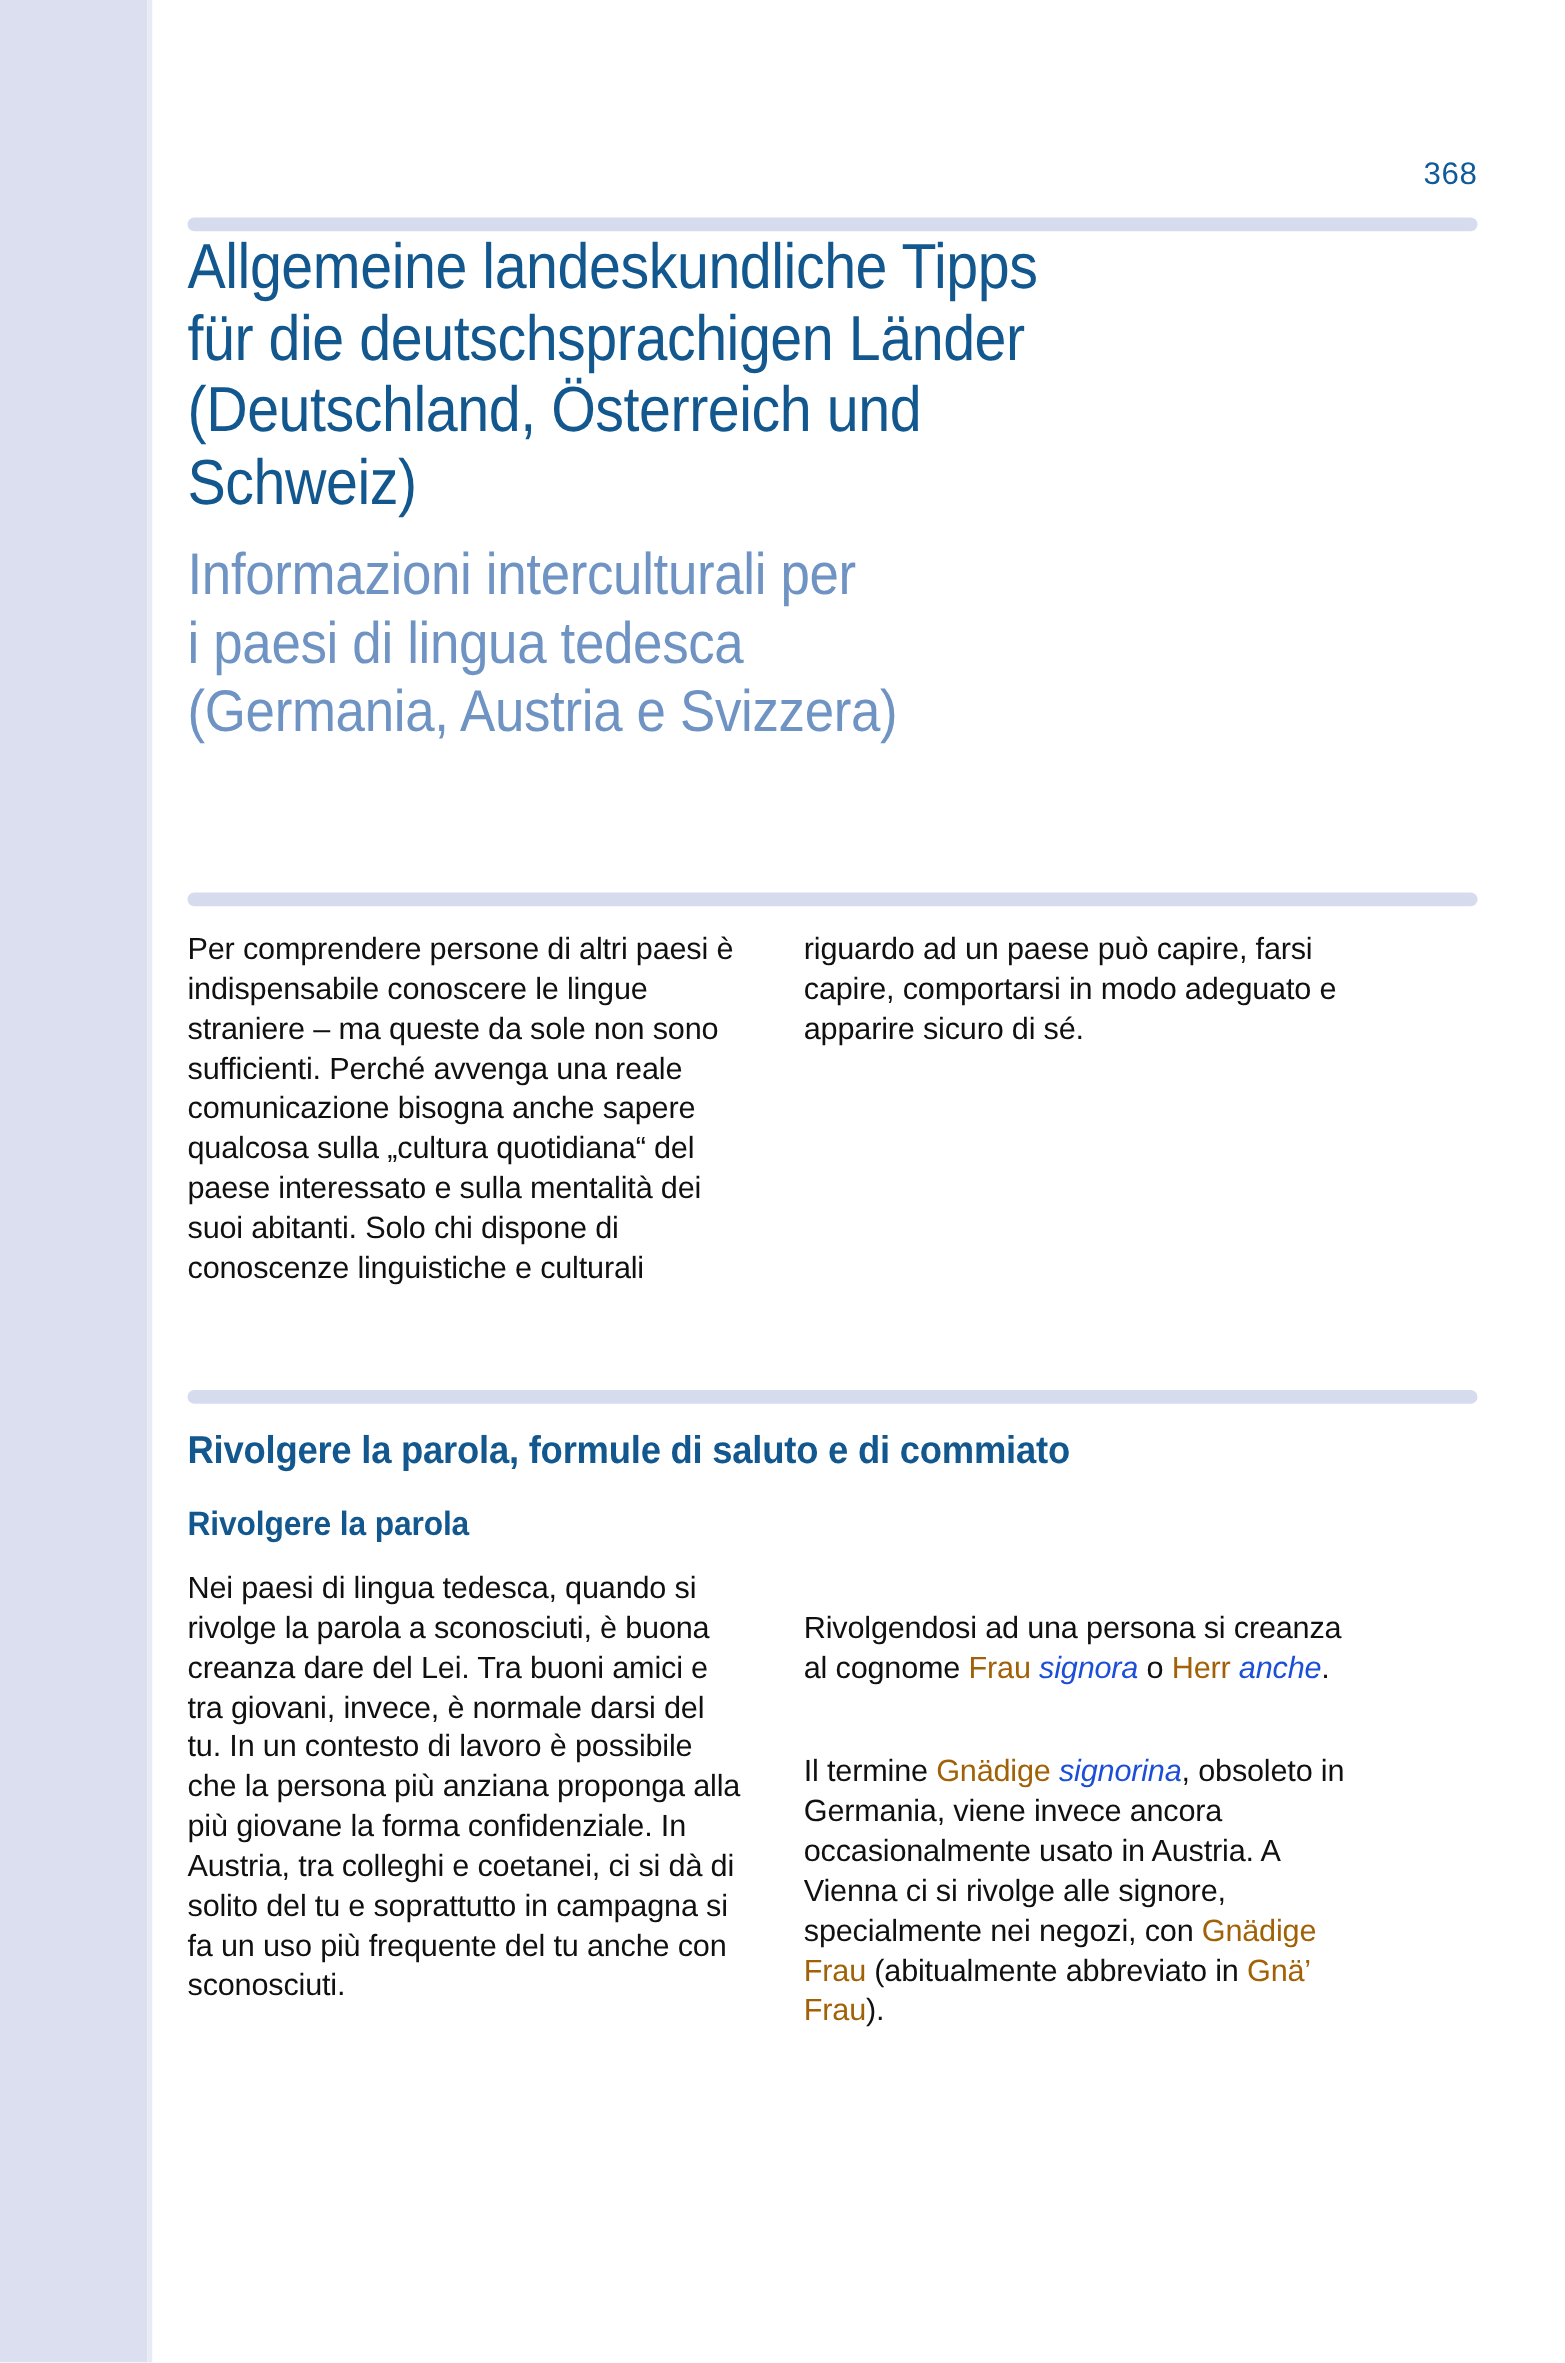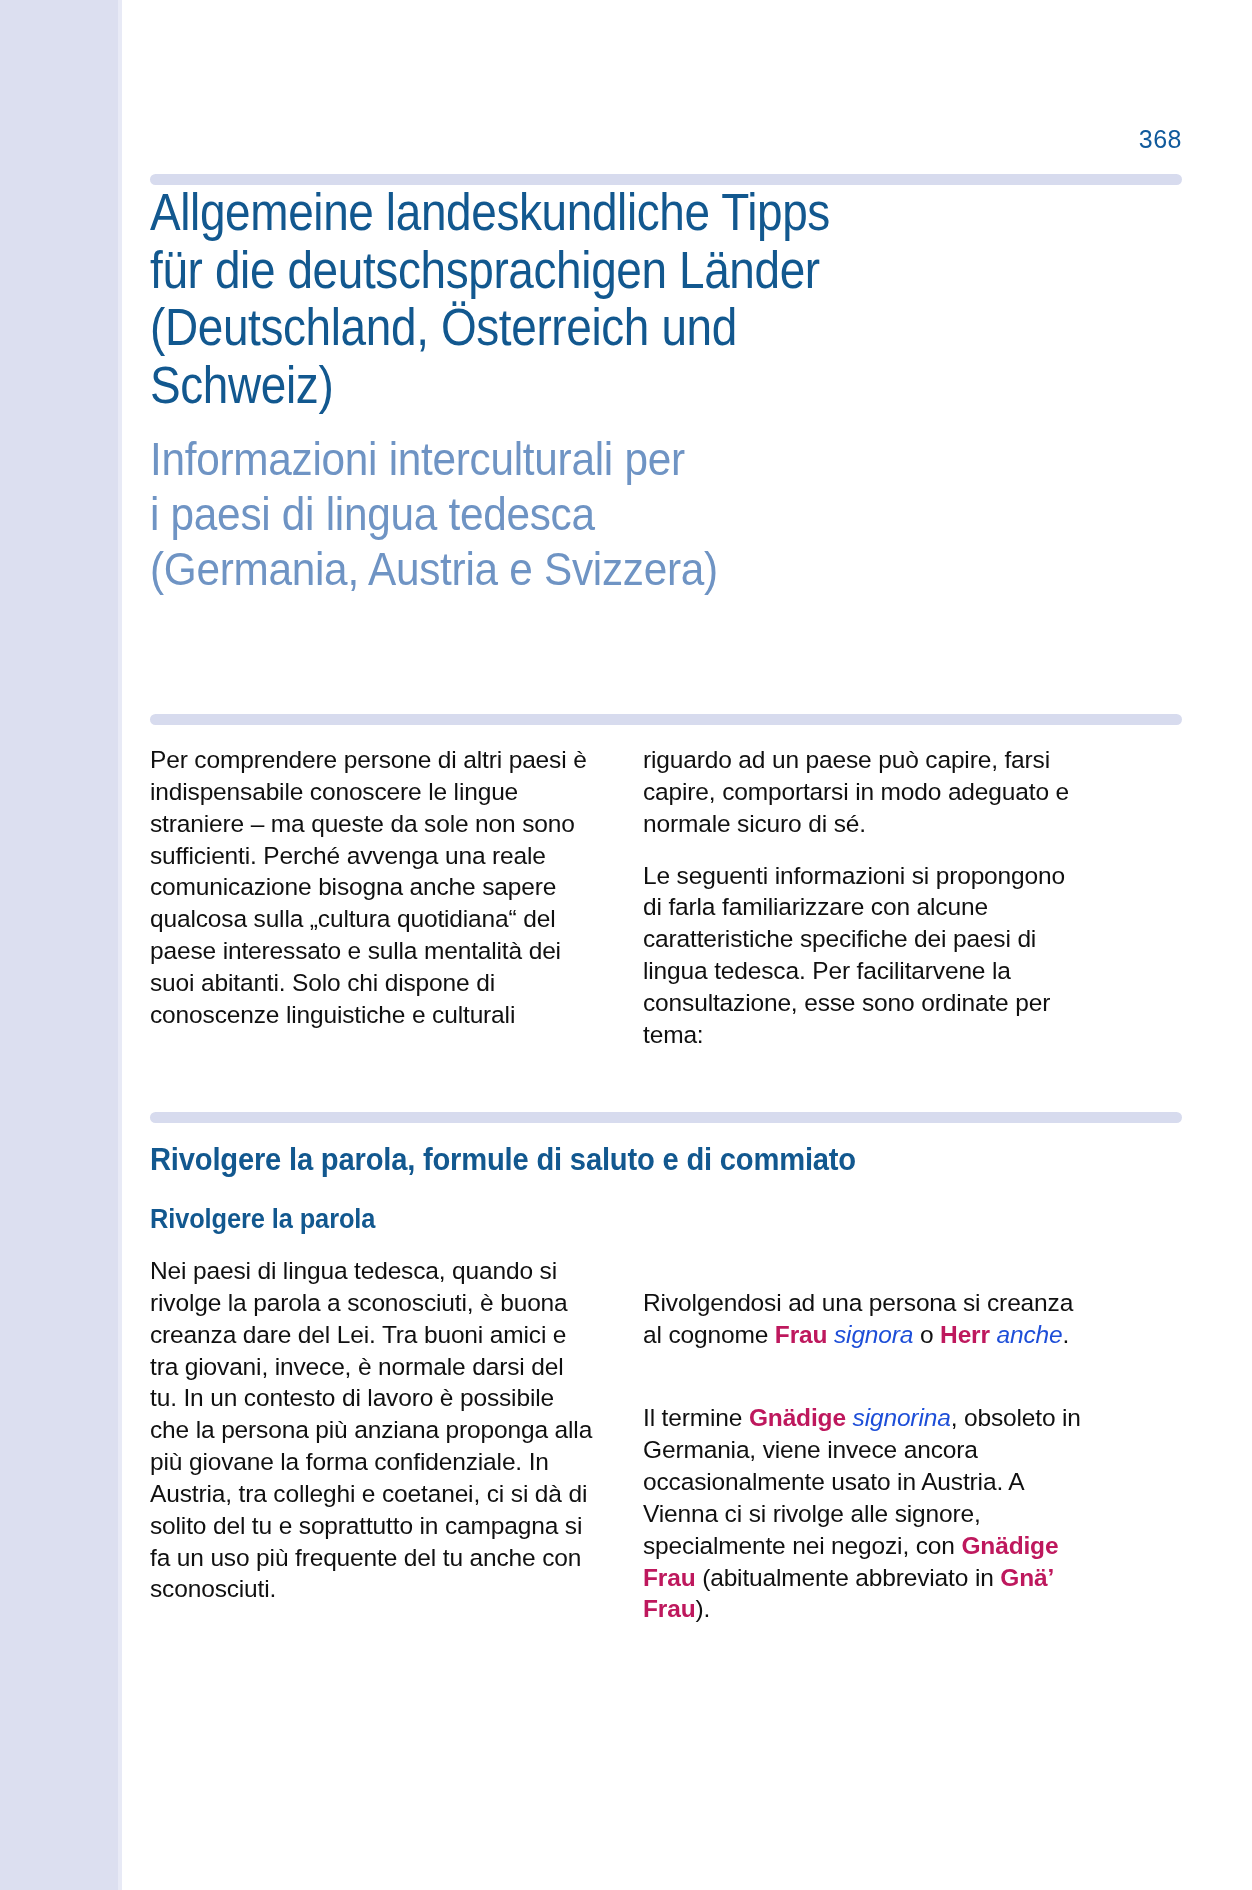--- a/index.html
+++ b/index.html
@@ -169,22 +169,22 @@
     font-size: 27px;
     font-weight: bold;
     color: #12588f;
     letter-spacing: -0.1px;
     transform: scaleX(0.94);
     transform-origin: left top;
   }
 
   
   .term {
-    font-weight: bold;
-    color: #be185d;
+    font-weight: normal;
+    color: #a16207;
   }
   .gloss {
     font-style: italic;
     color: #1d4ed8;
   }
 </style>
 </head>
 <body>
 
 <div class="margin-band"></div>
@@ -206,22 +206,21 @@
 (Germania, Austria e Svizzera)</h2>
 </div>
 
 <div class="rule rule-intro"></div>
 
 <div class="cols cols-intro">
   <div class="col">
     <p class="body">Per comprendere persone di altri paesi è indispensabile conoscere le lingue straniere – ma queste da sole non sono sufficienti. Perché avvenga una reale comunicazione bisogna anche sapere qualcosa sulla „cultura quotidiana“ del paese interessato e sulla mentalità dei suoi abitanti. Solo chi dispone di conoscenze linguistiche e culturali</p>
   </div>
   <div class="col">
-    <p class="body">riguardo ad un paese può capire, farsi capire, comportarsi in modo adeguato e normale sicuro di sé.</p>
-    <p class="body">Le seguenti informazioni si propongono di farla familiarizzare con alcune caratteristiche specifiche dei paesi di lingua tedesca. Per facilitarvene la consultazione, esse sono ordinate per tema:</p>
+    <p class="body">riguardo ad un paese può capire, farsi capire, comportarsi in modo adeguato e apparire sicuro di sé.</p>
   </div>
 </div>
 
 <div class="rule rule-section"></div>
 
 <div class="section-heading">Rivolgere la parola, formule di saluto e di commiato</div>
 <div class="sub-heading">Rivolgere la parola</div>
 
 <div class="cols cols-section">
   <div class="col">

